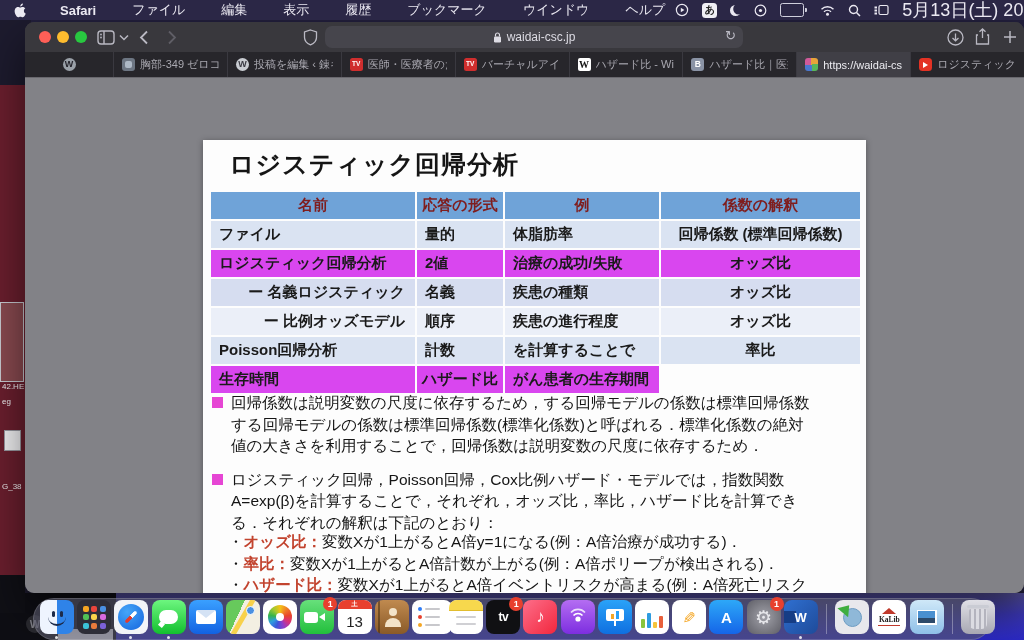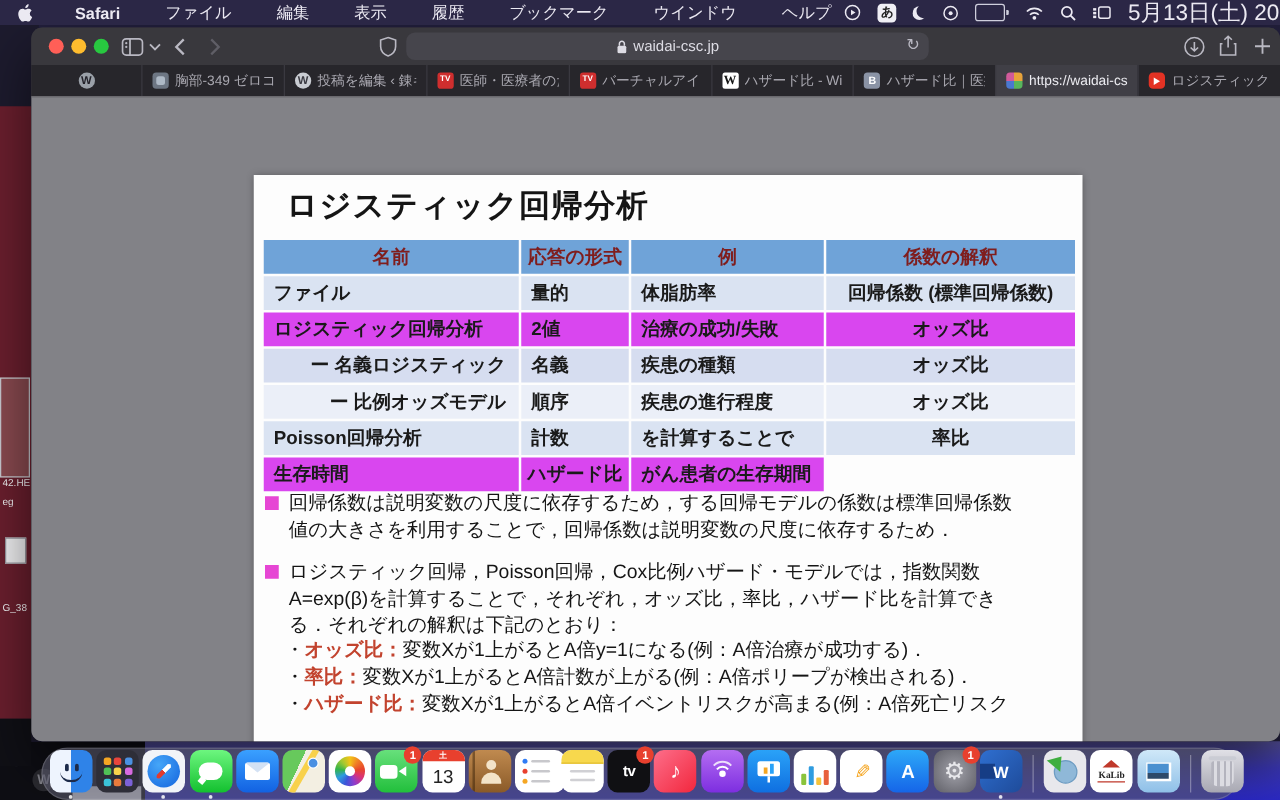--- a/index.html
+++ b/index.html
@@ -406,20 +406,21 @@
         <div class="cell bo">生存時間</div>
         <div class="cell bo ctr">ハザード比</div>
         <div class="cell bo">がん患者の生存期間</div>
       </div>
 
       <div class="bullets">
         <div class="bullet">
           <div class="bsq"></div>
           <div>
             <div>回帰係数は説明変数の尺度に依存するため，する回帰モデルの係数は標準回帰係数</div>
+            <div>する回帰モデルの係数は標準回帰係数(標準化係数)と呼ばれる．標準化係数の絶対</div>
             <div>値の大きさを利用することで，回帰係数は説明変数の尺度に依存するため．</div>
           </div>
         </div>
         <div class="bullet" style="margin-bottom:0">
           <div class="bsq"></div>
           <div>
             <div>ロジスティック回帰，Poisson回帰，Cox比例ハザード・モデルでは，指数関数</div>
             <div>A=exp(β)を計算することで，それぞれ，オッズ比，率比，ハザード比を計算でき</div>
             <div>る．それぞれの解釈は下記のとおり：</div>
           </div>

